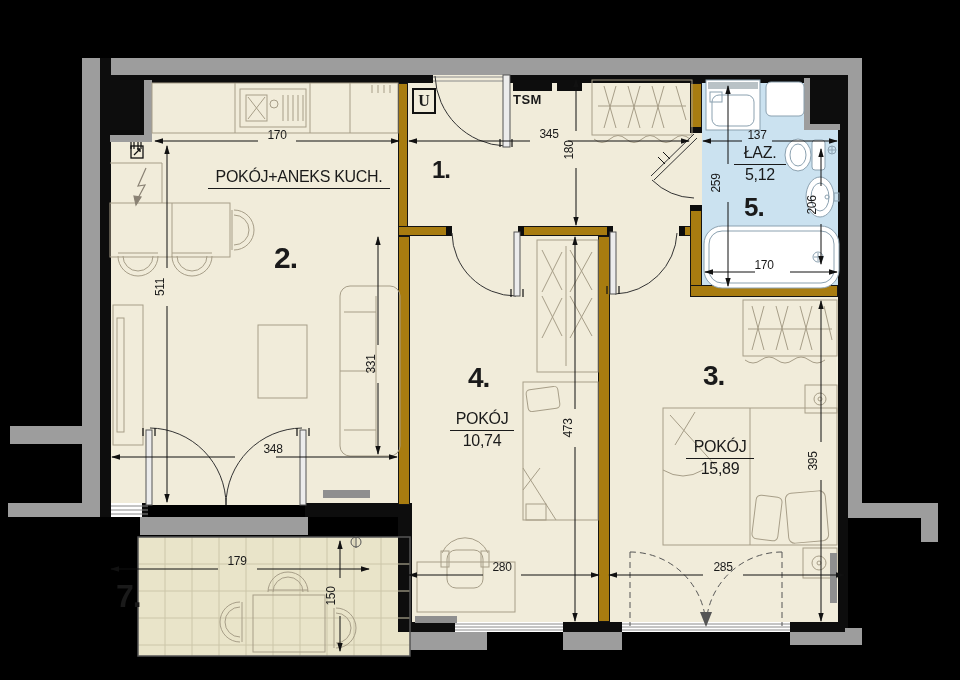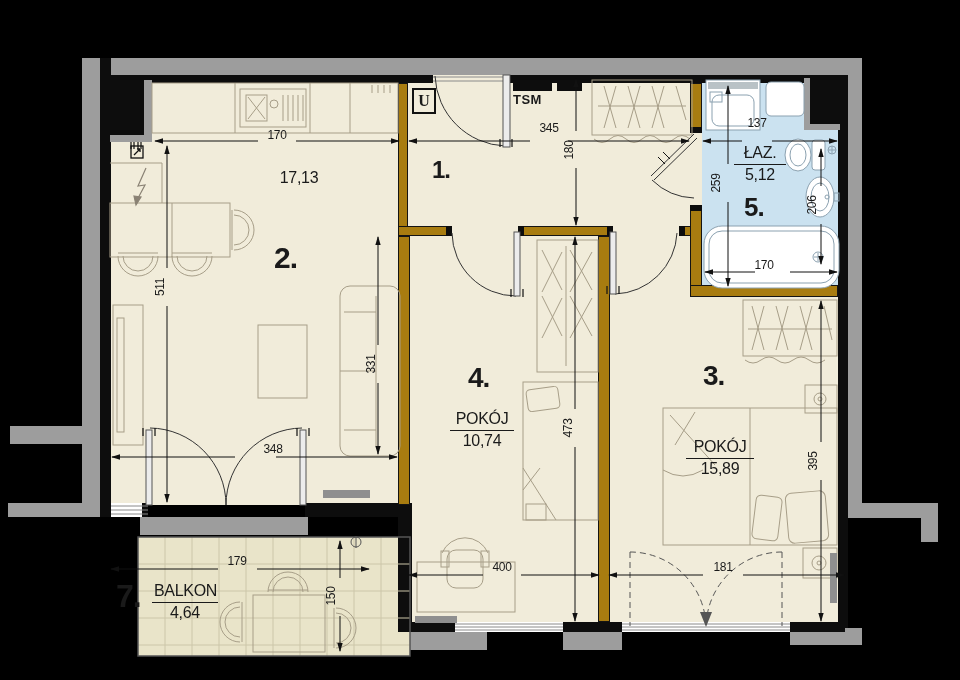--- a/index.html
+++ b/index.html
@@ -289,49 +289,45 @@
   </svg>
 
   <div class="rnum" style="left:432px;top:156px;font-size:24px">1.</div>
   <div class="rnum" style="left:274px;top:241px;font-size:30px">2.</div>
   <div class="rnum" style="left:703px;top:360px;font-size:28px">3.</div>
   <div class="rnum" style="left:468px;top:362px;font-size:28px">4.</div>
   <div class="rnum" style="left:744px;top:192px;font-size:26px">5.</div>
   <div class="rnum" style="left:116px;top:578px;font-size:32px">7.</div>
 
   <div class="roomlabel" style="left:208px;top:168px;width:182px">
-    <span class="rarea">17,13</span>
+    <span class="rname">POKÓJ+ANEKS KUCH.</span>
   </div>
   <div class="roomlabel" style="left:686px;top:438px;width:68px">
     <span class="rname">POKÓJ</span>
     <span class="rarea">15,89</span>
   </div>
   <div class="roomlabel" style="left:450px;top:410px;width:64px">
     <span class="rname">POKÓJ</span>
     <span class="rarea">10,74</span>
   </div>
   <div class="roomlabel" style="left:734px;top:144px;width:52px">
     <span class="rname">ŁAZ.</span>
     <span class="rarea">5,12</span>
   </div>
-  <div class="roomlabel" style="left:152px;top:582px;width:66px">
-    <span class="rname">BALKON</span>
-    <span class="rarea">4,64</span>
-  </div>
 
   <div class="ubox">U</div>
   <div class="tsm">TSM</div>
 
   <div class="dim" style="left:277px;top:135px">170</div>
-  <div class="dim" style="left:549px;top:128px">345</div>
-  <div class="dim" style="left:757px;top:123px">137</div>
+  <div class="dim" style="left:549px;top:134px">345</div>
+  <div class="dim" style="left:757px;top:135px">137</div>
   <div class="dim" style="left:764px;top:265px">170</div>
   <div class="dim" style="left:273px;top:449px">348</div>
-  <div class="dim" style="left:502px;top:567px">400</div>
-  <div class="dim" style="left:723px;top:567px">181</div>
+  <div class="dim" style="left:502px;top:567px">280</div>
+  <div class="dim" style="left:723px;top:567px">285</div>
   <div class="dim" style="left:237px;top:561px">179</div>
   <div class="dimv" style="left:160px;top:287px">511</div>
   <div class="dimv" style="left:371px;top:364px">331</div>
   <div class="dimv" style="left:568px;top:428px">473</div>
   <div class="dimv" style="left:569px;top:150px">180</div>
   <div class="dimv" style="left:716px;top:183px">259</div>
   <div class="dimv" style="left:812px;top:205px">206</div>
   <div class="dimv" style="left:813px;top:461px">395</div>
   <div class="dimv" style="left:331px;top:596px">150</div>
 

